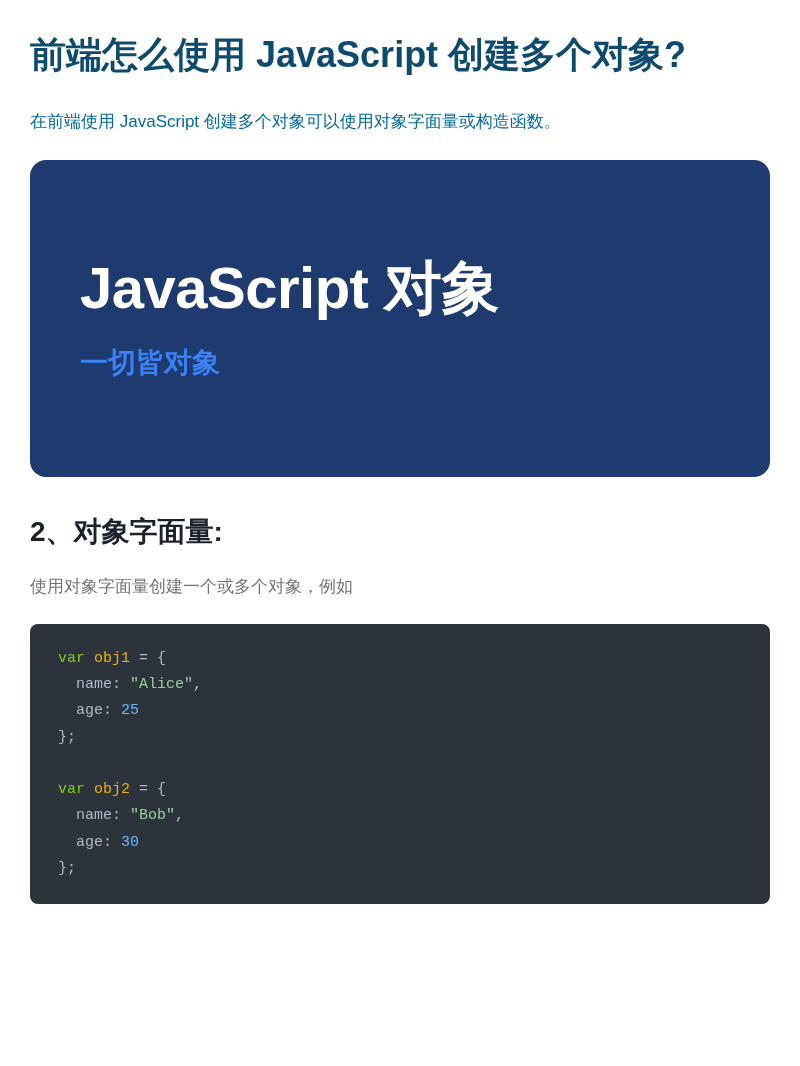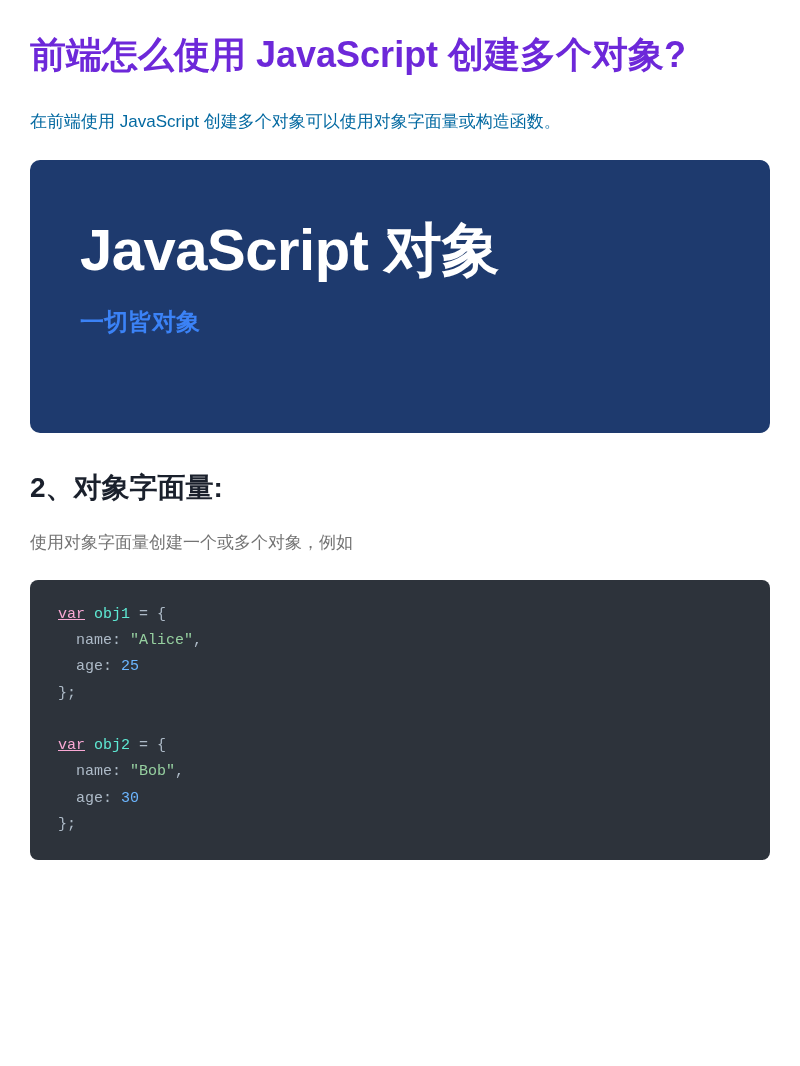--- a/index.html
+++ b/index.html
@@ -10,46 +10,46 @@
     body {
       font-family: -apple-system, BlinkMacSystemFont, "Segoe UI", "PingFang SC", "Microsoft YaHei", sans-serif;
       background: #ffffff;
       padding: 30px 30px 0 30px;
       color: #1f2937;
       width: 800px;
     }
     .main-title {
       font-size: 36px;
       font-weight: 700;
-      color: #6d28d9;
+      color: #0c4a6e;
       line-height: 1.4;
       margin-bottom: 28px;
     }
     .intro-text {
       font-size: 17px;
       color: #0369a1;
       margin-bottom: 24px;
       line-height: 1.6;
     }
     .hero-banner {
       background: #1e3a6e;
-      border-radius: 10px;
-      padding: 52px 50px 95px 50px;
+      border-radius: 16px;
+      padding: 90px 50px 95px 50px;
       margin-bottom: 36px;
     }
     .hero-title {
       color: #ffffff;
       font-size: 58px;
       font-weight: 700;
       margin-bottom: 16px;
       letter-spacing: -0.5px;
     }
     .hero-subtitle {
       color: #3b82f6;
-      font-size: 24px;
+      font-size: 28px;
       font-weight: 600;
     }
     .section-heading {
       font-size: 28px;
       font-weight: 700;
       color: #1a202c;
       margin-bottom: 22px;
     }
     .section-desc {
       font-size: 17px;
@@ -60,22 +60,22 @@
     .code-block {
       background: #2d333b;
       border-radius: 8px;
       padding: 22px 28px;
       font-family: "SFMono-Regular", Consolas, "Liberation Mono", Menlo, monospace;
       font-size: 15px;
       line-height: 1.75;
       color: #adbac7;
       white-space: pre;
     }
-    .kw { color: #f9a8d4; text-decoration: underline; }
-    .var { color: #5eead4; }
+    .kw { color: #84cc16; }
+    .var { color: #eab308; }
     .prop { color: #adbac7; text-align: right; }
     .str { color: #96d0a0; }
     .num { color: #6cb6ff; }
     .punct { color: #adbac7; }
   </style>
 </head>
 <body>
 
 <h1 class="main-title">前端怎么使用 JavaScript 创建多个对象?</h1>
 

